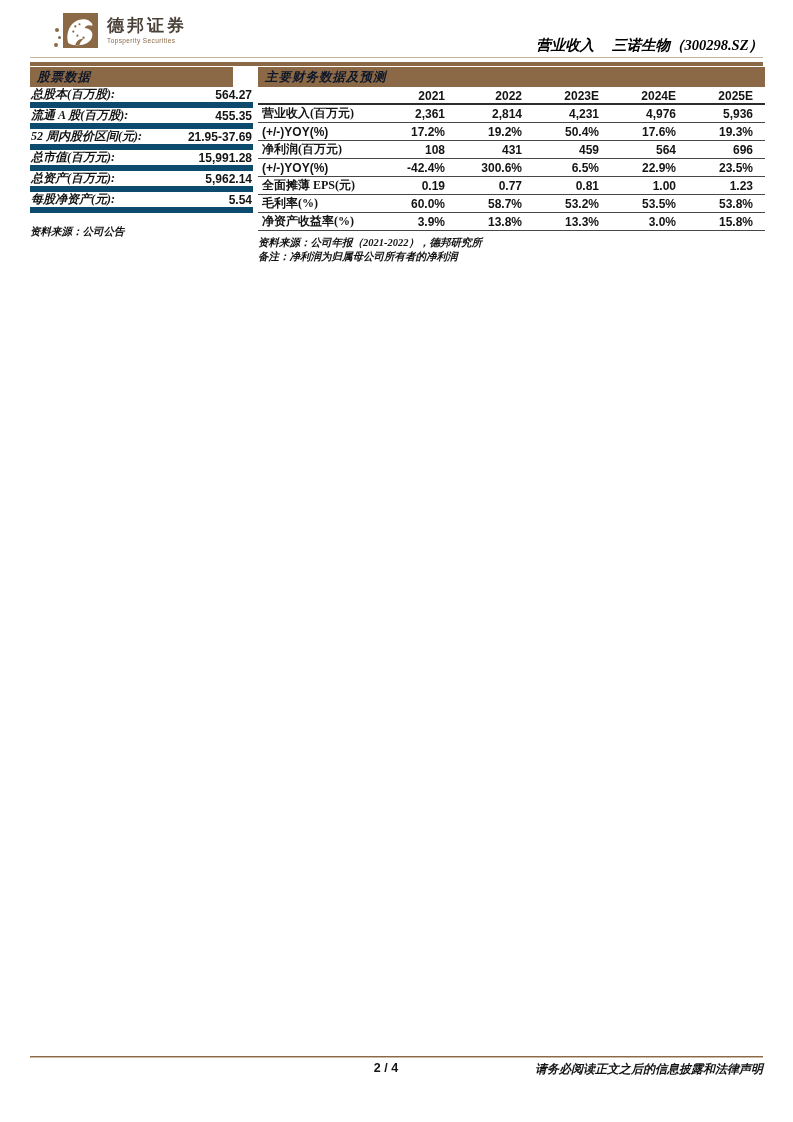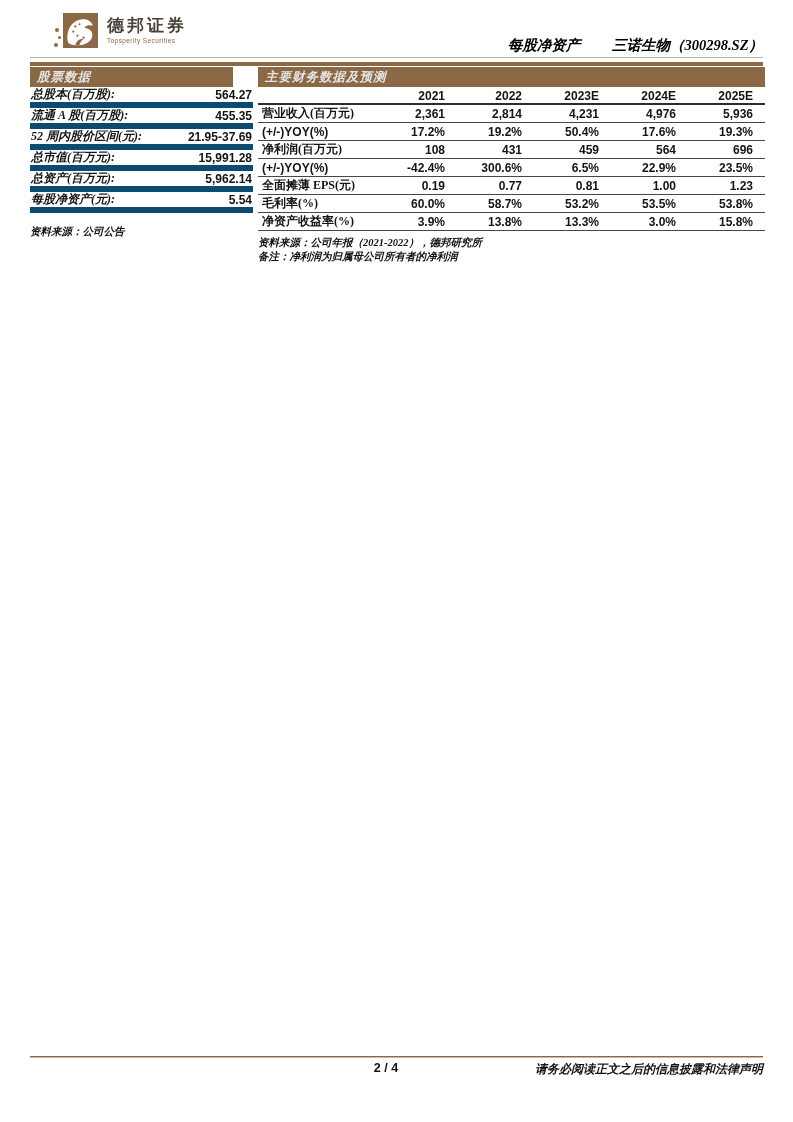--- a/index.html
+++ b/index.html
@@ -22,27 +22,27 @@
     letter-spacing:3px; color:#4a4238; line-height:19px;
   }
   .brand-en {
     font-family:"Liberation Sans", sans-serif; font-size:6.5px; color:#8b6946;
     letter-spacing:0.4px; margin-top:2px;
   }
   .header-title {
     position:absolute; right:30px; top:36px; font-weight:bold; font-style:italic;
     font-size:14.5px; color:#000; white-space:nowrap;
   }
-  .header-title .company { margin-left:28px; }
+  .header-title .company { margin-left:14px; }
   .rule-thin  { position:absolute; left:30px; right:30px; top:57px; height:1px; background:#c3b19c; }
   .rule-thick { position:absolute; left:30px; right:30px; top:62px; height:4px; background:#8b6946; }
 
   
   .panel-bar {
-    height:20px; background:#8b6946; color:#e5e5e5; font-weight:bold; font-style:italic;
+    height:20px; background:#8b6946; color:#0f172a; font-weight:bold; font-style:italic;
     font-size:12.5px; line-height:20px; padding-left:7px; letter-spacing:1px;
   }
   .num { font-family:"Liberation Sans", sans-serif; font-weight:bold; font-style:normal; }
   .src { font-weight:bold; font-style:italic; font-size:10.5px; line-height:14px; color:#141414; }
 
   
   .stock-panel { position:absolute; left:30px; top:67px; width:223px; }
   .stock-panel .panel-bar { width:203px; }
   .stock-row {
     height:21px; border-bottom:6px solid #0c4a6e; display:flex;
@@ -104,21 +104,21 @@
         <path fill="#8b6946" d="M12 31 C13 27 16 25 20 25 C17 28 16 30 16 31 Z"></path>
       </svg>
     </span>
     <div class="brand-text">
       <div class="brand-cn">德邦证券</div>
       <div class="brand-en">Topsperity Securities</div>
     </div>
   </div>
 
   <div class="header-title">
-    <span>每股净资产</span>
+    <span>营业收入</span>
     <span class="company">三诺生物（300298.SZ）</span>
   </div>
 
   <div class="rule-thin"></div>
   <div class="rule-thick"></div>
 
   <div class="stock-panel">
     <div class="panel-bar">股票数据</div>
 
     <div class="stock-row">

